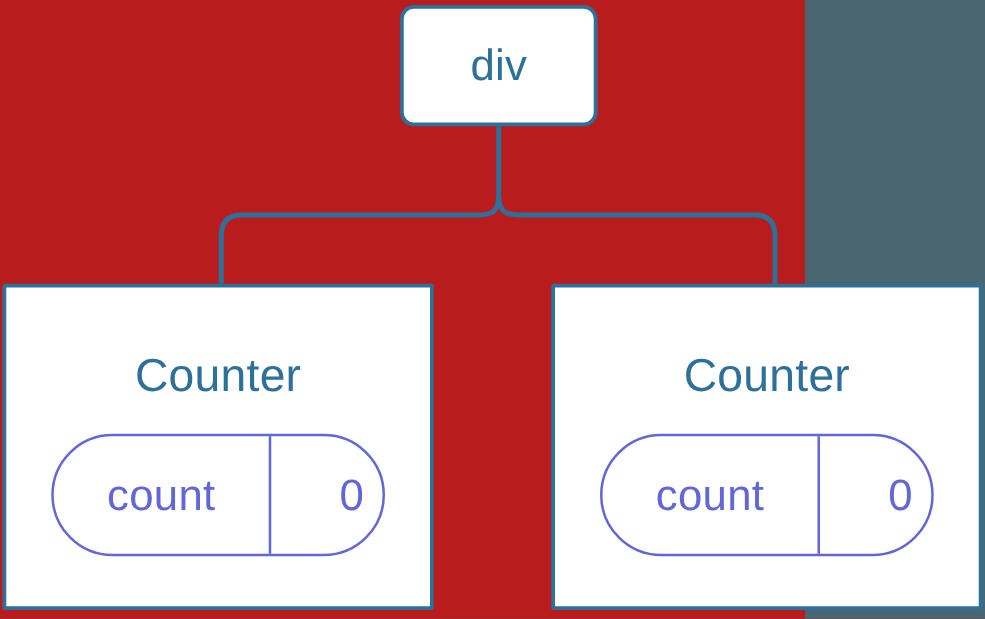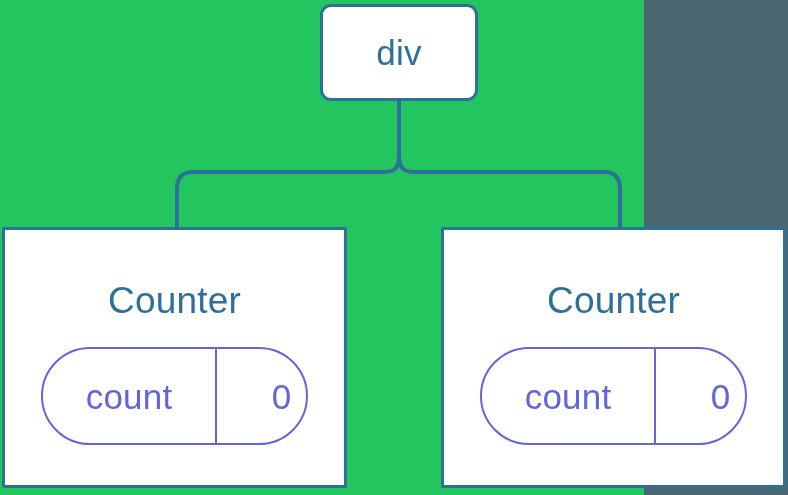--- a/index.html
+++ b/index.html
@@ -11,21 +11,21 @@
     width: 788px;
     height: 495px;
     background: #4a6771;
     font-family: "Liberation Sans", sans-serif;
     overflow: hidden;
   }
   #canvas {
     position: relative;
     width: 644px;
     height: 495px;
-    background: #22c55e;
+    background: #b91c1c;
   }
   #connectors {
     position: absolute;
     left: 0;
     top: 0;
     width: 788px;
     height: 495px;
     pointer-events: none;
   }
 

